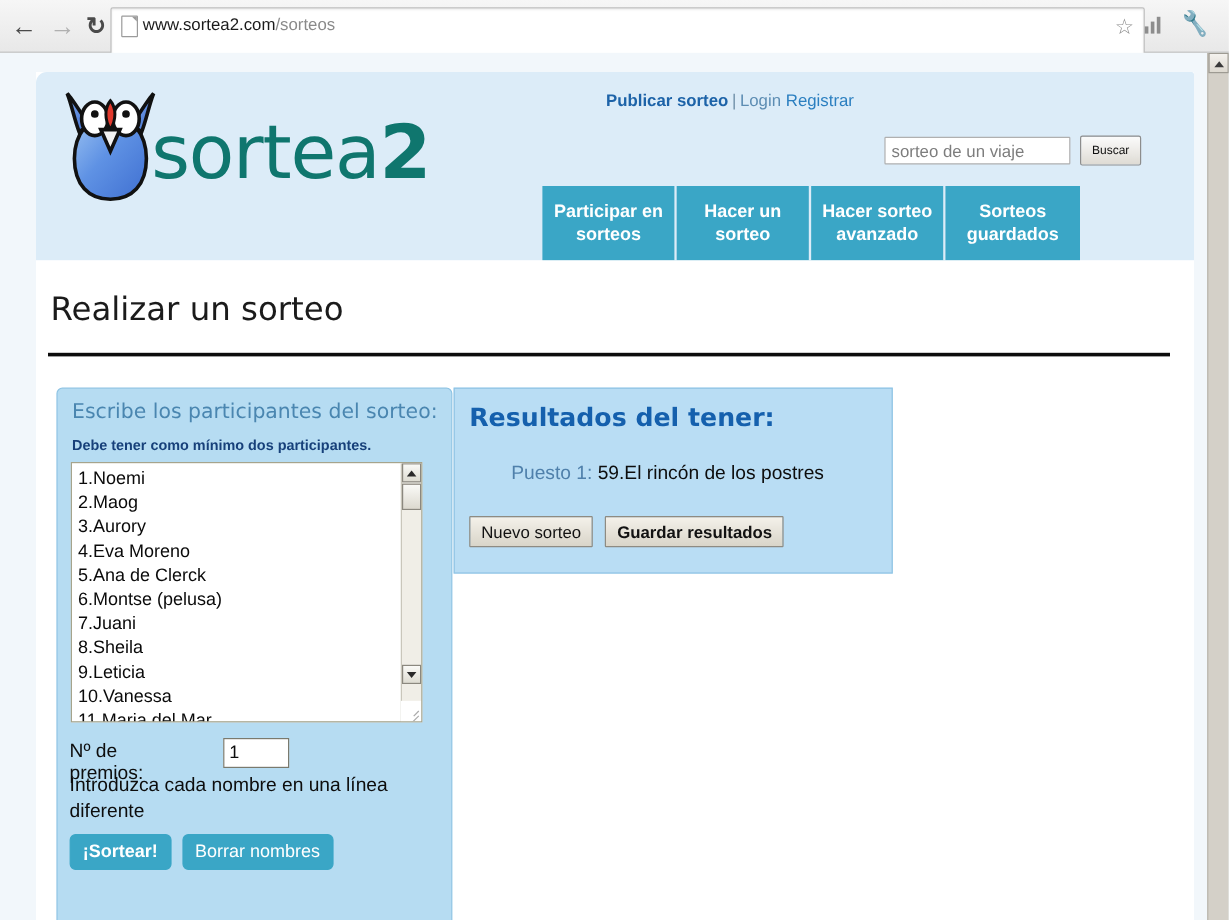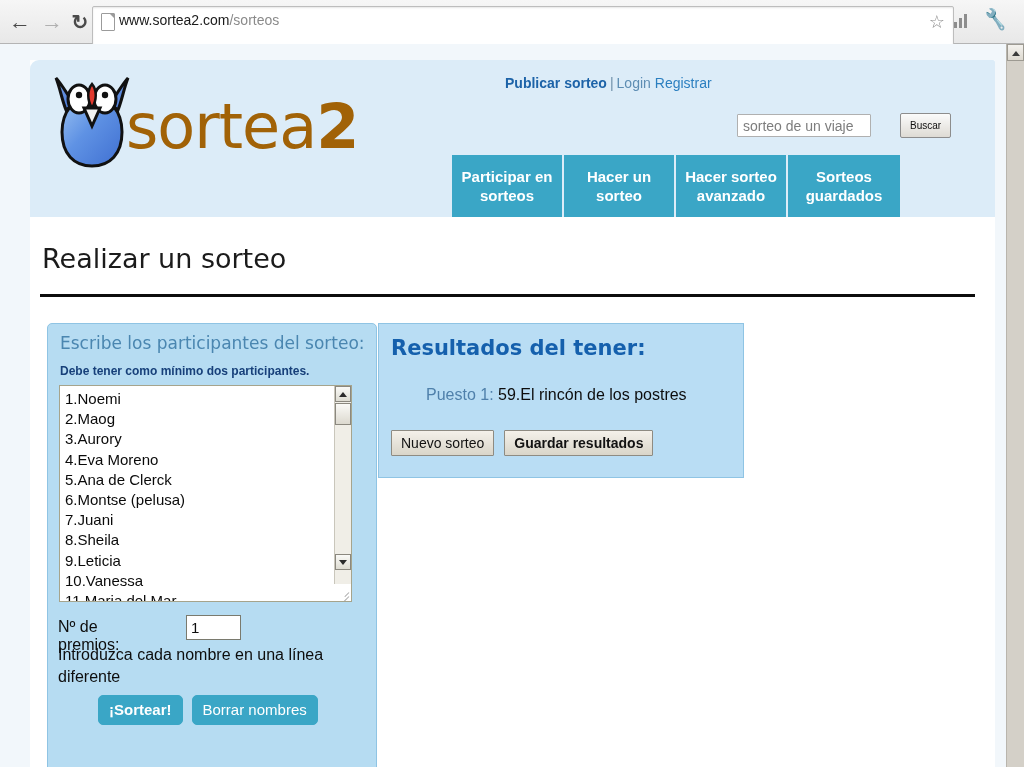--- a/index.html
+++ b/index.html
@@ -168,21 +168,21 @@
   #logo-bird {
     position: absolute;
     left: 6px; top: 2px;
     width: 84px; height: 96px;
   }
   #logo-text {
     position: absolute;
     left: 82px; top: 24px;
     font-size: 62px;
     line-height: 62px;
-    color: #a16207;
+    color: #0f766e;
     font-family: "DejaVu Sans", sans-serif;
     letter-spacing: -1px;
     font-weight: 400;
   }
   #logo-text b { font-weight: 700; }
 
   
   #top-links {
     position: absolute;
     left: 475px; top: 15px;
@@ -191,21 +191,21 @@
   }
   #top-links a { text-decoration: none; }
   #link-publicar { color: #1d63a8; font-weight: bold; }
   #top-sep { color: #6f8fa8; margin: 0 3px; }
   #link-login { color: #5d8db3; margin-right: 4px; }
   #link-registrar { color: #2b7fc0; }
 
   #search-input {
     position: absolute;
     left: 707px; top: 54px;
-    width: 134px; height: 23px;
+    width: 155px; height: 23px;
     border: 1px solid #b0b0b0;
     background: #fff;
     font-size: 14px;
     color: #7d7d7d;
     padding: 0 5px;
     box-sizing: border-box;
     font-family: "Liberation Sans", sans-serif;
     border-radius: 1px;
   }
   #search-button {
@@ -405,21 +405,20 @@
     font-size: 16px;
     line-height: 22px;
     color: #0d0d0d;
     font-family: "Liberation Sans", sans-serif;
   }
   #action-buttons {
     position: absolute;
     left: 10px; top: 371px;
     display: flex;
     gap: 9px;
-    margin-left: 40px;
   }
   .teal-button {
     background: #3aa6c6;
     color: #ffffff;
     border: 1px solid #3aa6c6;
     border-radius: 5px;
     font-size: 15px;
     padding: 6px 10px;
     cursor: pointer;
     font-family: "Liberation Sans", sans-serif;

